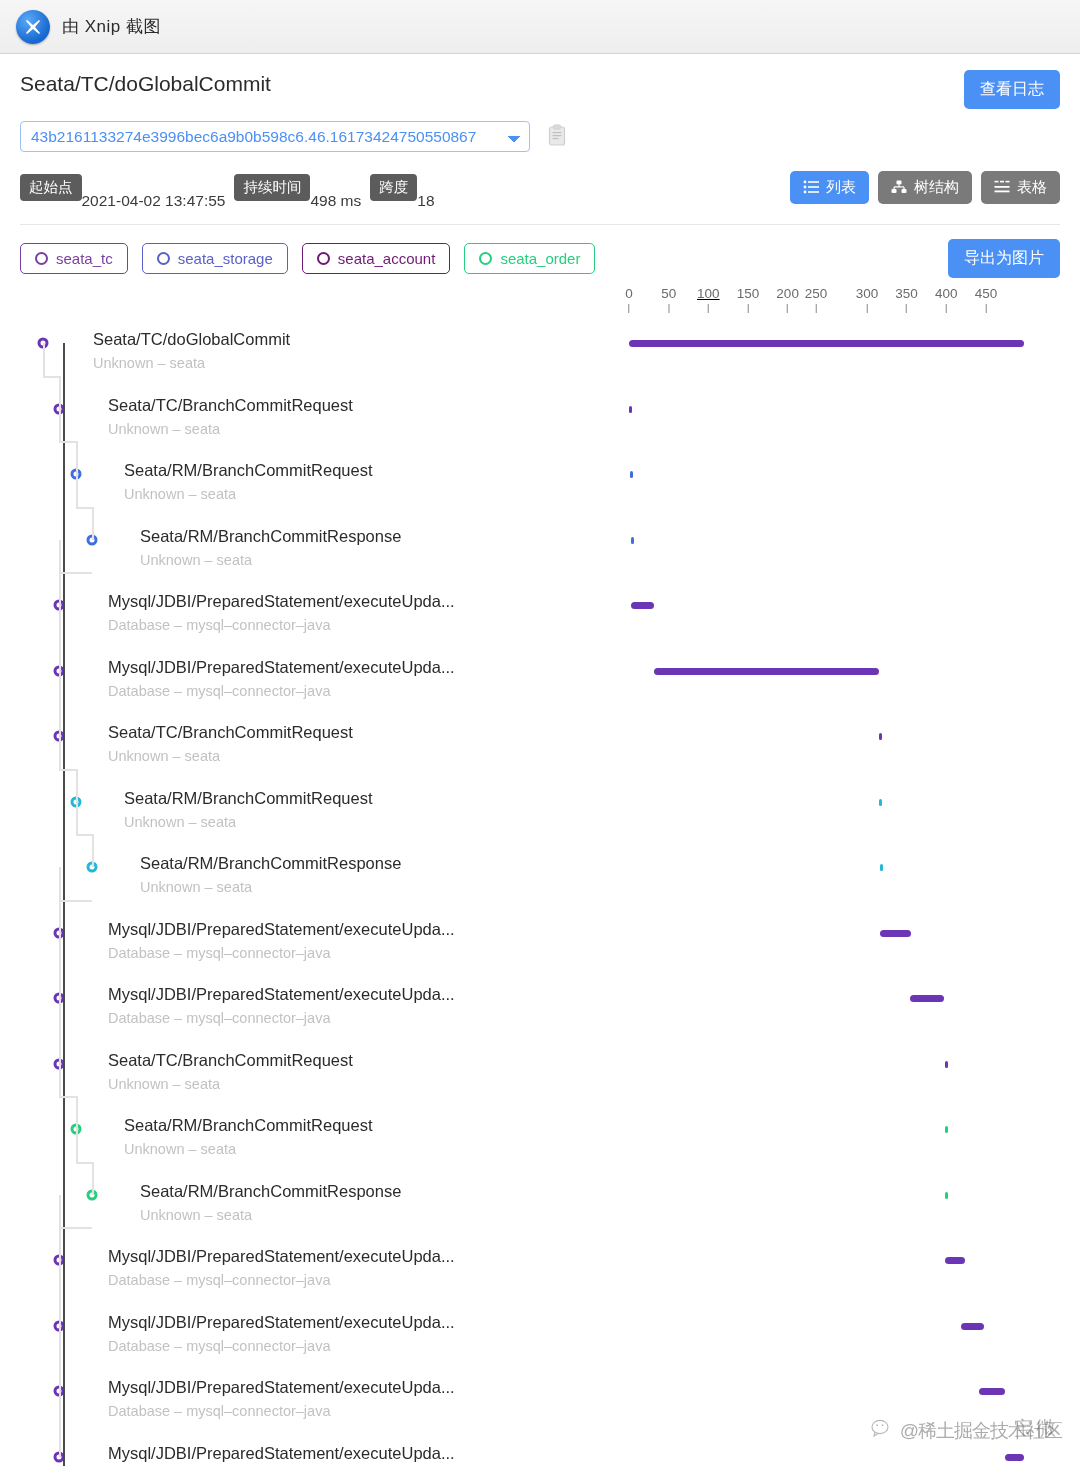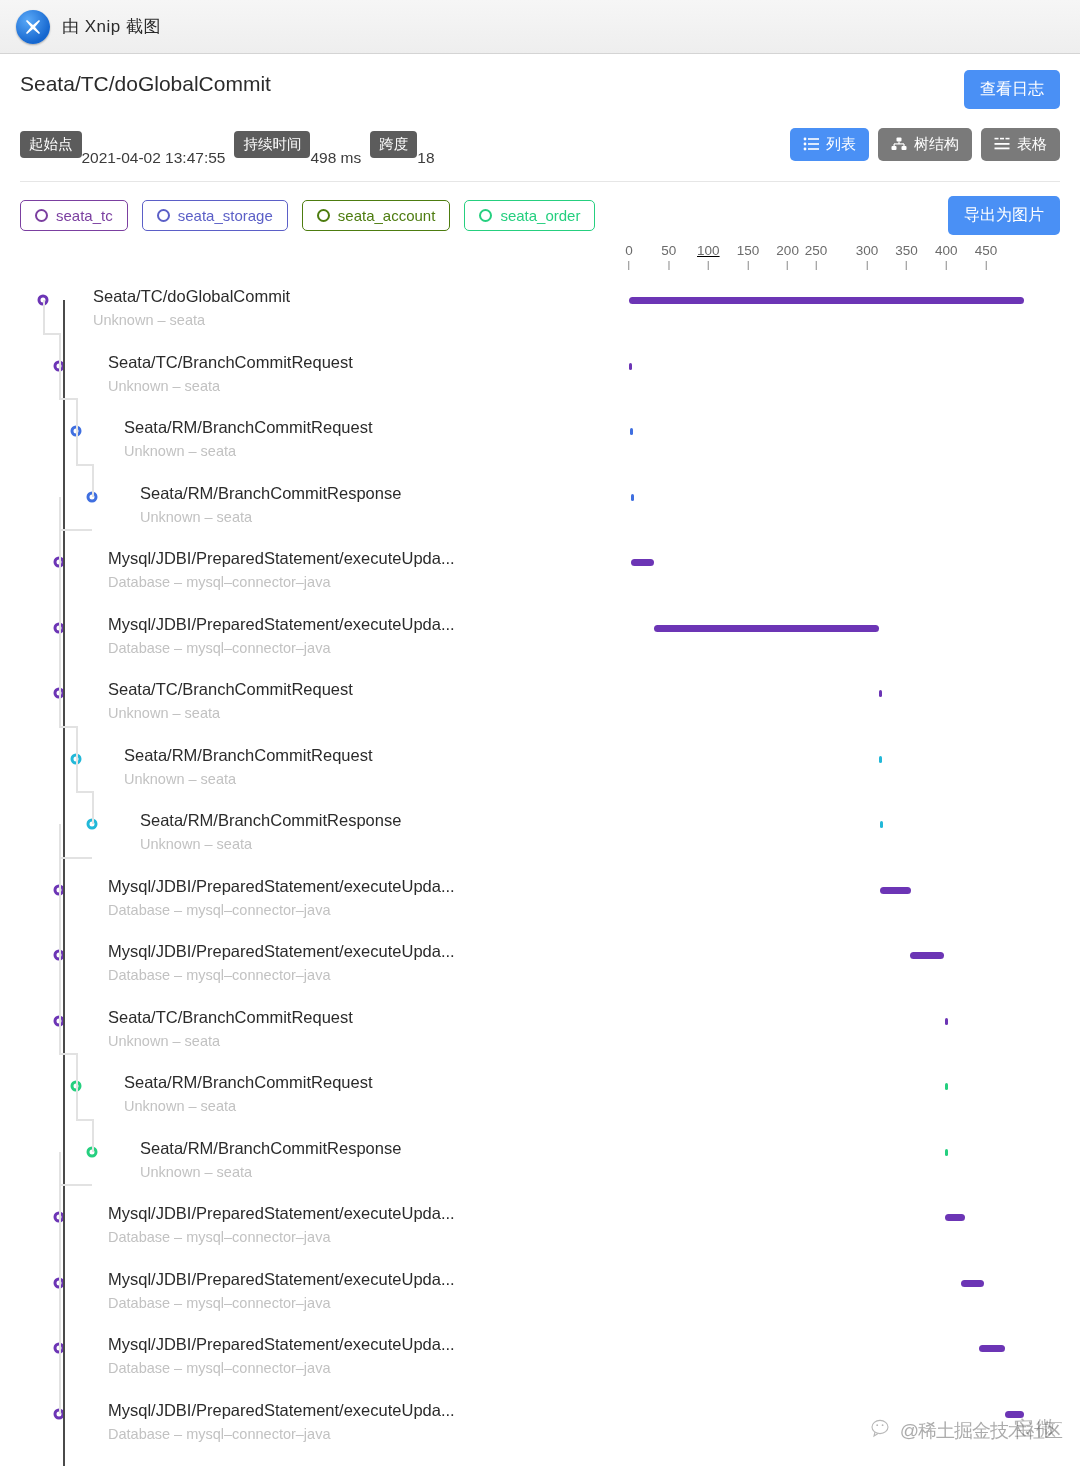--- a/index.html
+++ b/index.html
@@ -161,20 +161,34 @@
   <div class="xnip-title">由 Xnip 截图</div>
 </div>
 
 <div class="panel">
 
   <div class="head-row">
     <div class="trace-title">Seata/TC/doGlobalCommit</div>
     <button class="btn-primary">查看日志</button>
   </div>
 
+  <div class="trace-id-row">
+    <select class="trace-select">
+      <option>43b2161133274e3996bec6a9b0b598c6.46.16173424750550867</option>
+    </select>
+    <span class="copy-icon">
+      <svg width="18" height="22" viewBox="0 0 18 22">
+        <rect x="1.5" y="3" width="15" height="18" rx="2" fill="#d8d8d8" stroke="#a9a9a9" stroke-width="1.2"></rect>
+        <rect x="5.5" y="1" width="7" height="4" rx="1.2" fill="#bdbdbd" stroke="#a9a9a9" stroke-width="1"></rect>
+        <rect x="4.5" y="8" width="9" height="1.2" fill="#8e8e8e"></rect>
+        <rect x="4.5" y="11" width="9" height="1.2" fill="#8e8e8e"></rect>
+        <rect x="4.5" y="14" width="6" height="1.2" fill="#8e8e8e"></rect>
+      </svg>
+    </span>
+  </div>
 
   <div class="meta-row">
     <span class="meta-tag">起始点</span>
     <span class="meta-val">2021-04-02 13:47:55</span>
     <span class="meta-tag">持续时间</span>
     <span class="meta-val">498 ms</span>
     <span class="meta-tag">跨度</span>
     <span class="meta-val">18</span>
 
     <div style="flex:1"></div>
@@ -227,21 +241,21 @@
   <div class="chips-row">
     <div class="chips">
       <div class="chip" style="color: rgb(123, 63, 160);">
         <span class="ring"></span>
         <span class="chip-label">seata_tc</span>
       </div>
       <div class="chip" style="color: rgb(91, 95, 199);">
         <span class="ring"></span>
         <span class="chip-label">seata_storage</span>
       </div>
-      <div class="chip" style="color: #4d7c0f;">
+      <div class="chip" style="color: #701a75;">
         <span class="ring"></span>
         <span class="chip-label">seata_account</span>
       </div>
       <div class="chip" style="color: rgb(37, 207, 127);">
         <span class="ring"></span>
         <span class="chip-label">seata_order</span>
       </div>
     </div>
     <button class="btn-primary">导出为图片</button>
   </div>

